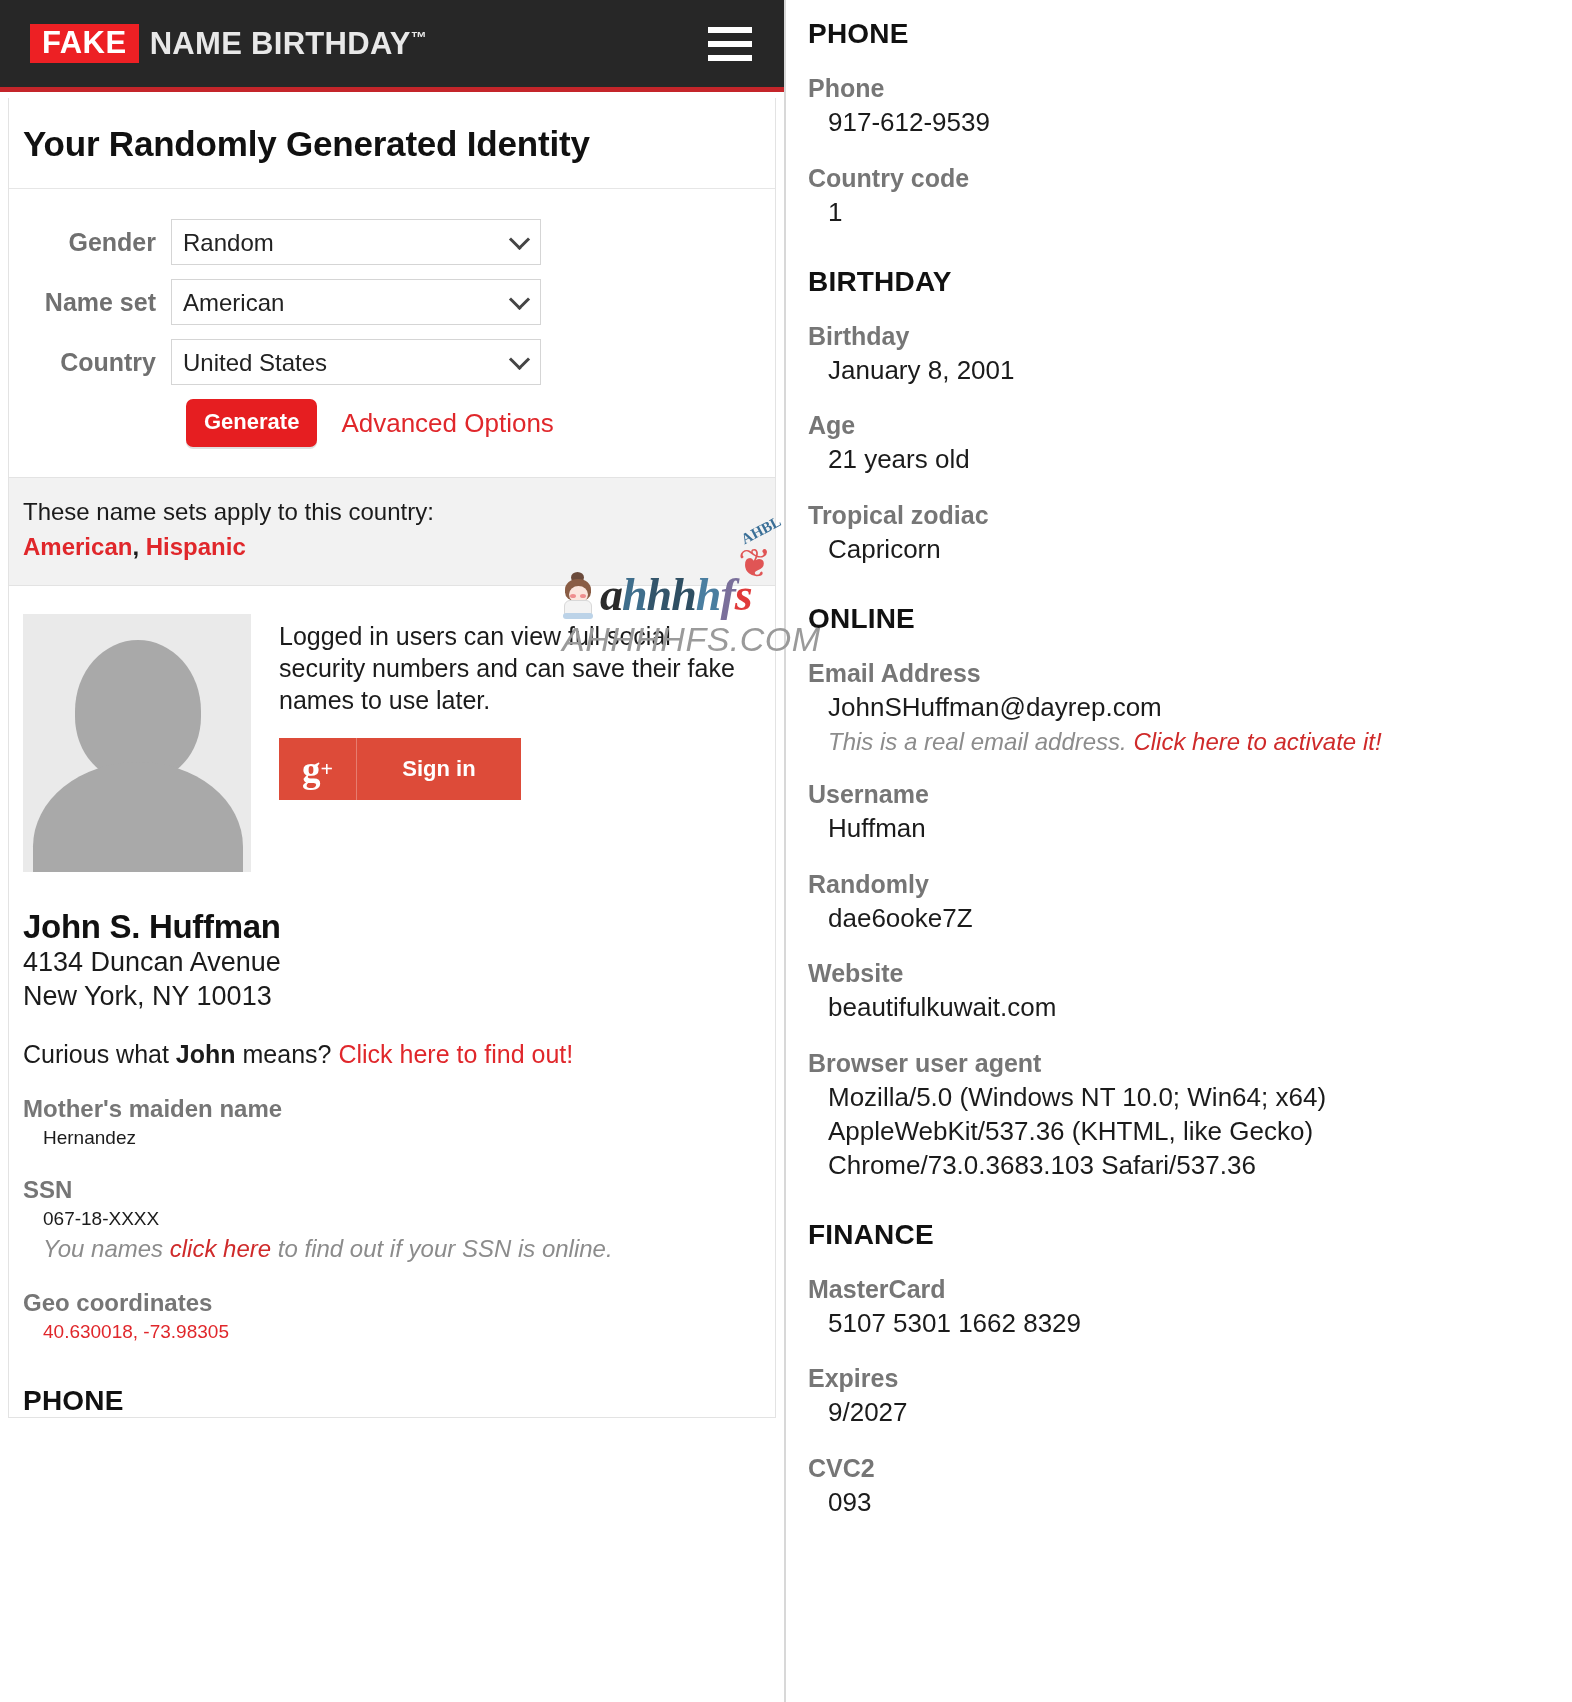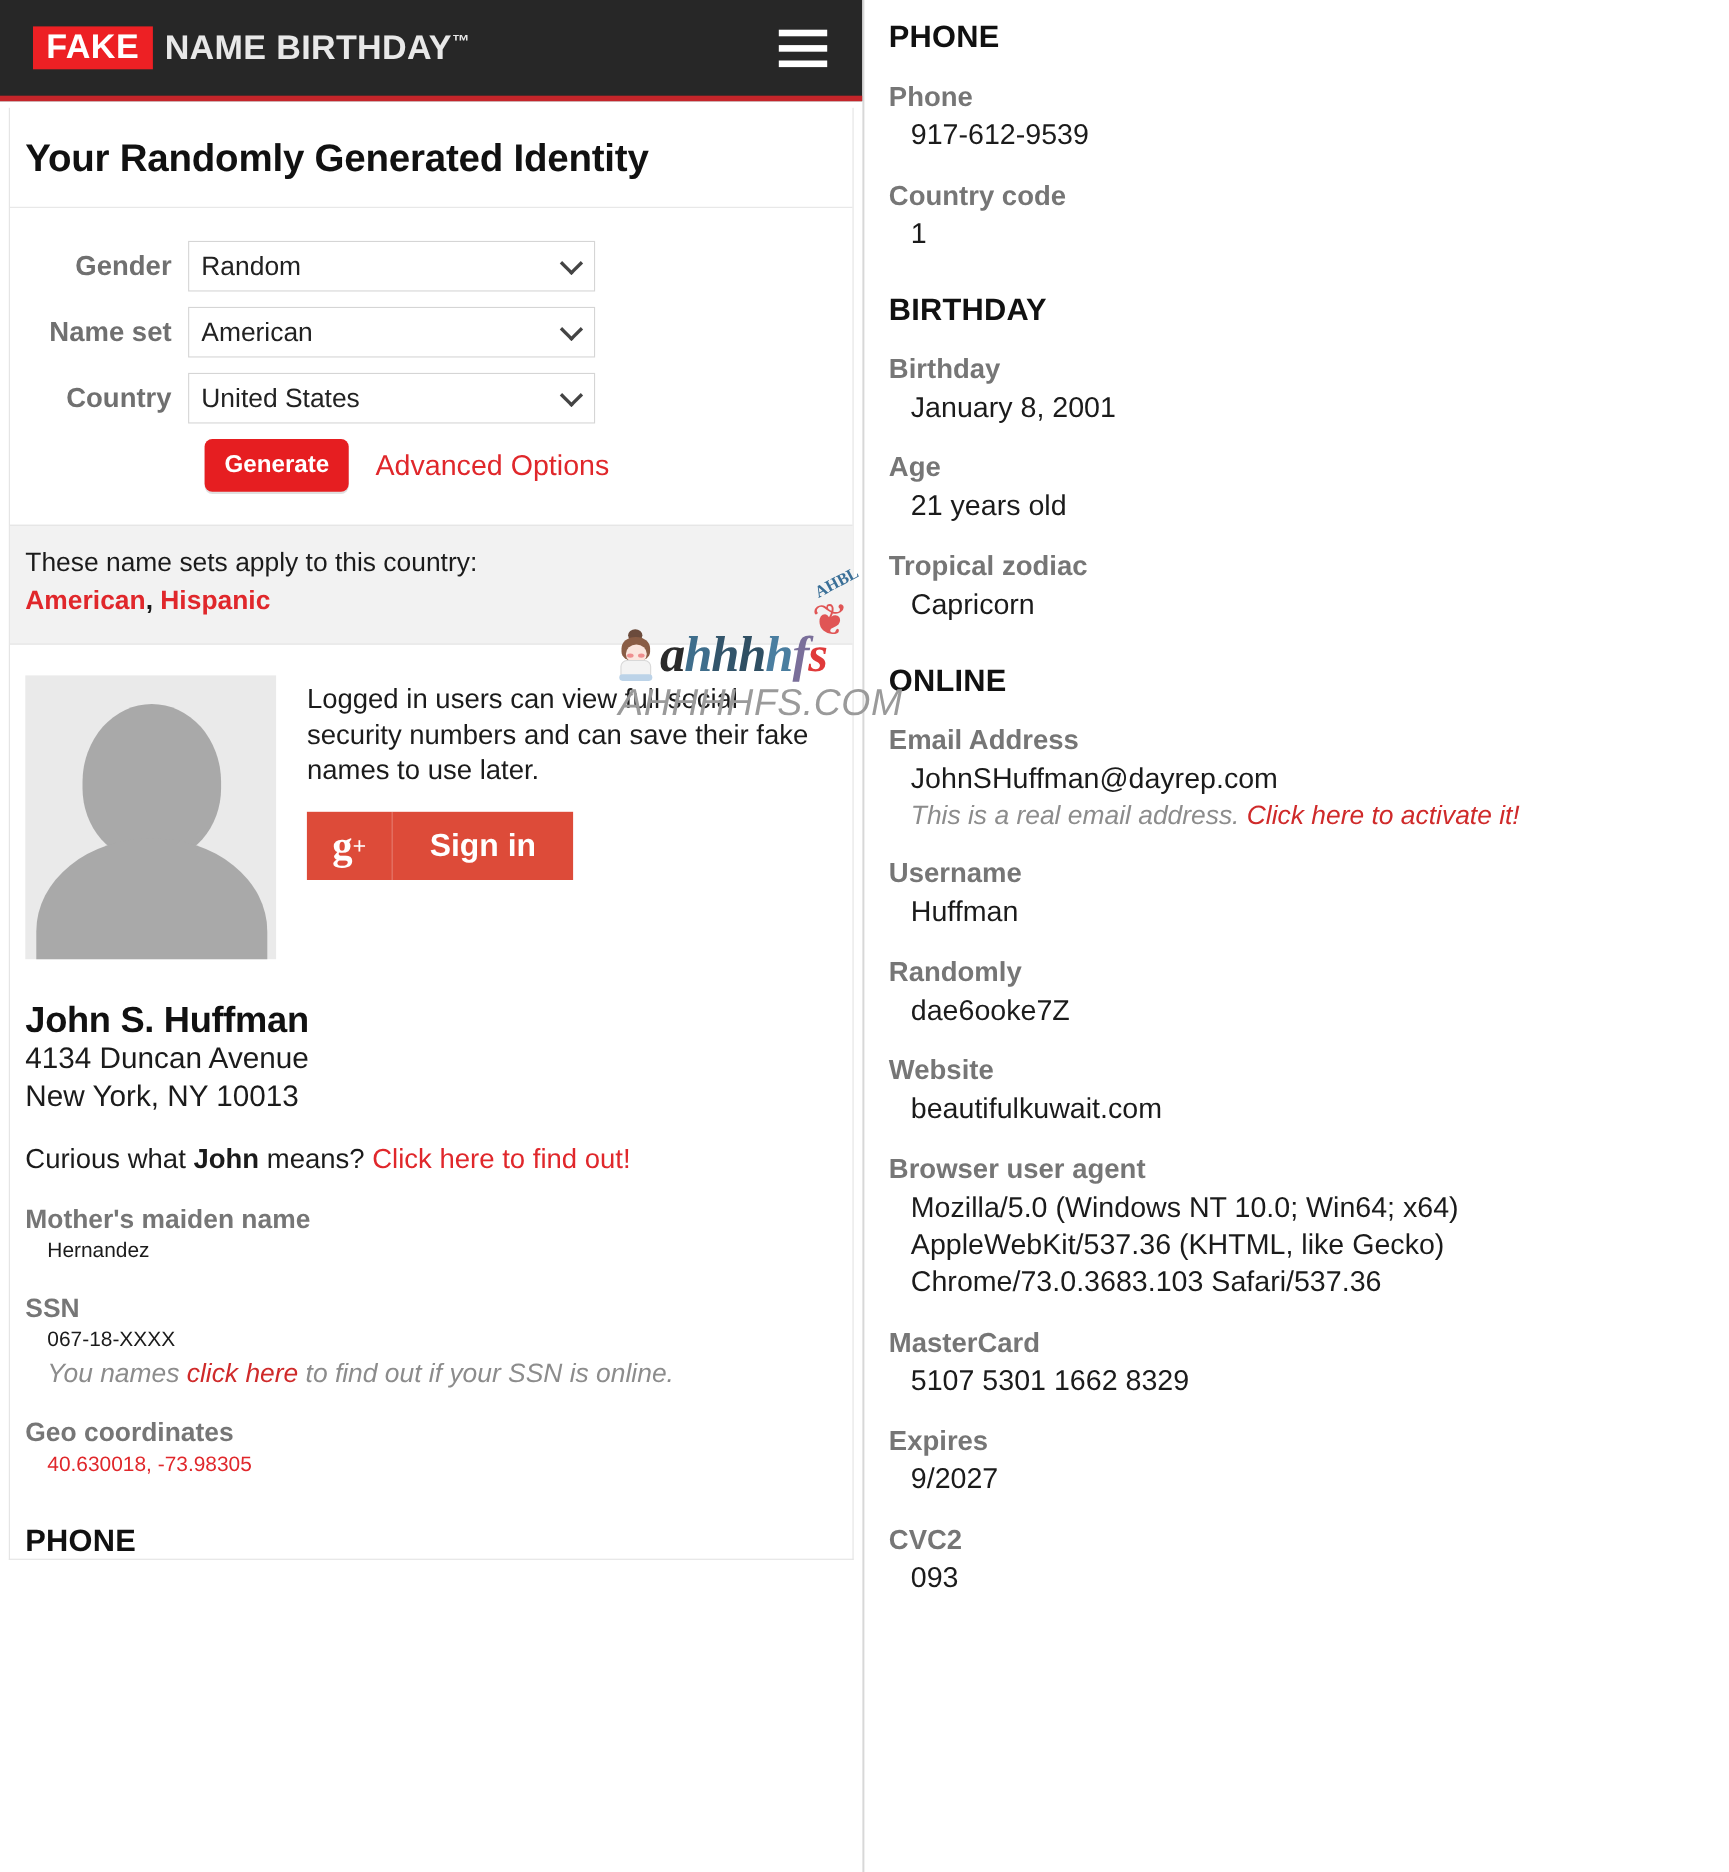--- a/index.html
+++ b/index.html
@@ -241,21 +241,21 @@
     font-family: "Liberation Serif", serif;
     border-right: 1px solid rgba(255,255,255,0.28);
   }
   .gplus-btn .g-icon sup { font-size: 22px; }
   .gplus-btn .g-label {
     flex: 1;
     display: flex;
     align-items: center;
     justify-content: center;
     color: #ffffff;
-    font-size: 29px;
+    font-size: 22px;
     font-weight: bold;
   }
 
   
   .identity {
     padding: 36px 14px 0 14px;
   }
   .person-name {
     font-size: 33px;
     font-weight: bold;
@@ -536,20 +536,21 @@
     </div>
     <div class="field">
       <div class="field-label">Website</div>
       <div class="field-value">beautifulkuwait.com</div>
     </div>
     <div class="field">
       <div class="field-label">Browser user agent</div>
       <div class="field-value">Mozilla/5.0 (Windows NT 10.0; Win64; x64) AppleWebKit/537.36 (KHTML, like Gecko) Chrome/73.0.3683.103 Safari/537.36</div>
     </div>
 
+    <div class="section-head">FINANCE</div>
     <div class="field">
       <div class="field-label">MasterCard</div>
       <div class="field-value">5107 5301 1662 8329</div>
     </div>
     <div class="field">
       <div class="field-label">Expires</div>
       <div class="field-value">9/2027</div>
     </div>
     <div class="field">
       <div class="field-label">CVC2</div>

